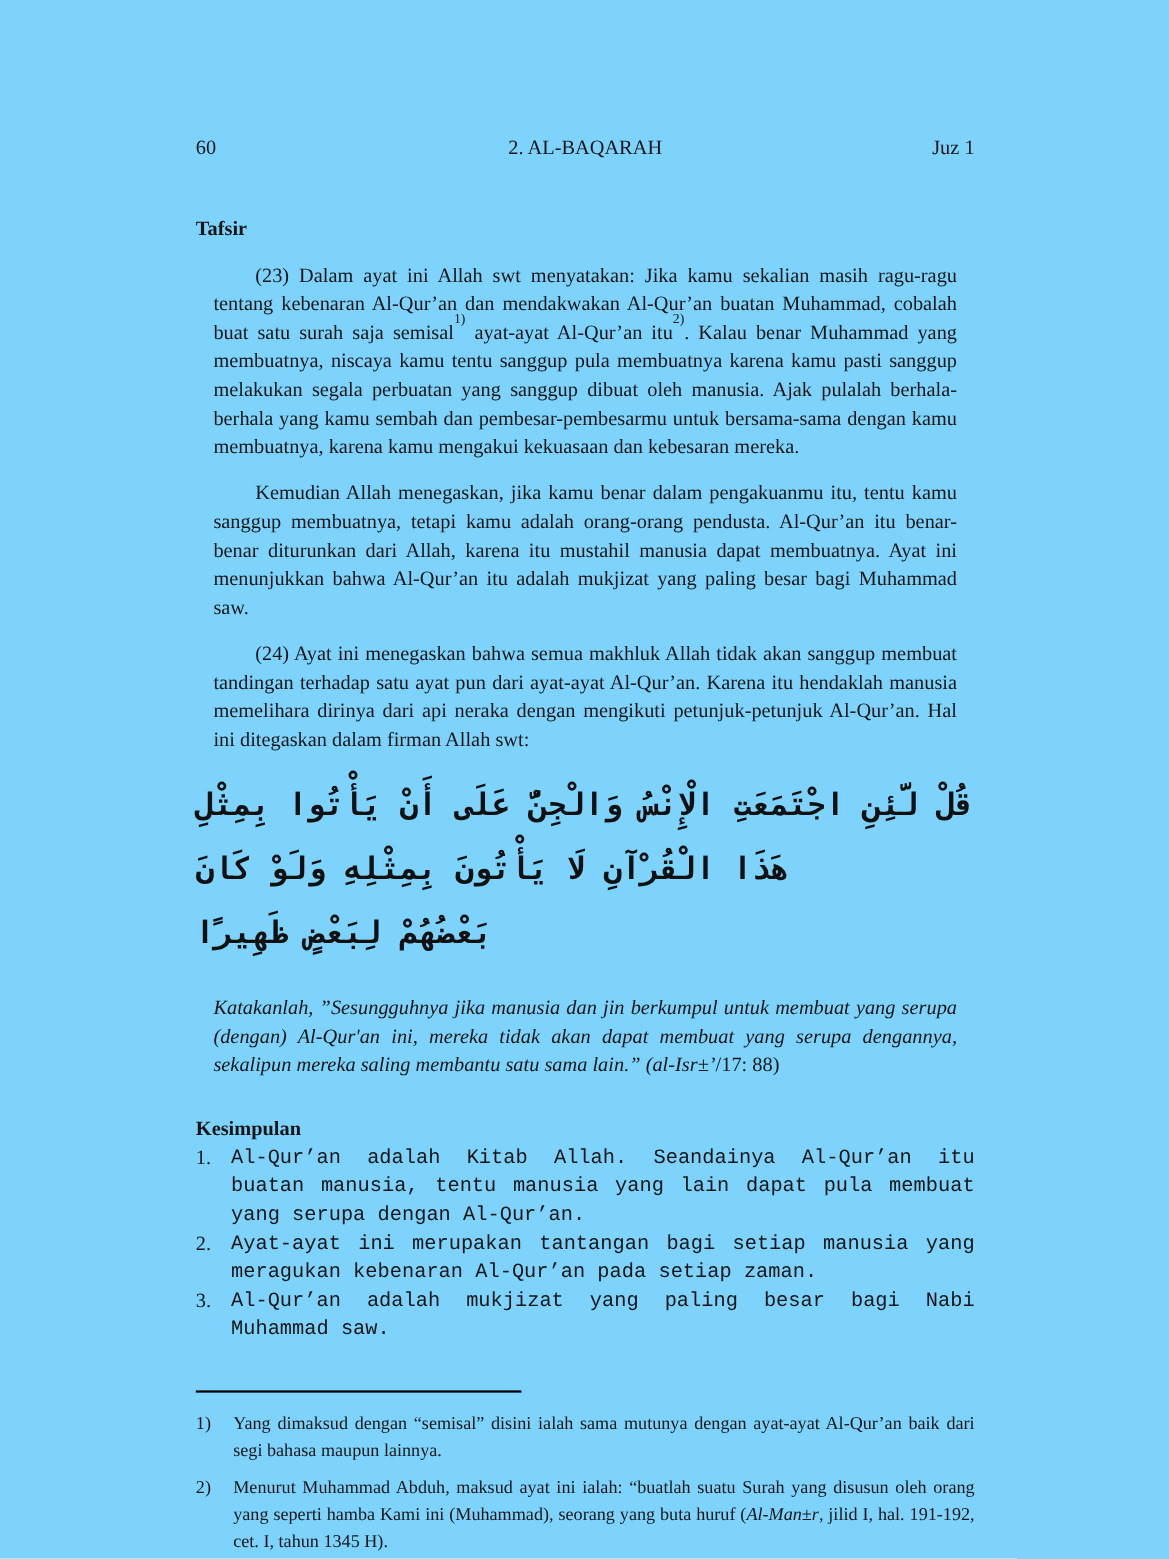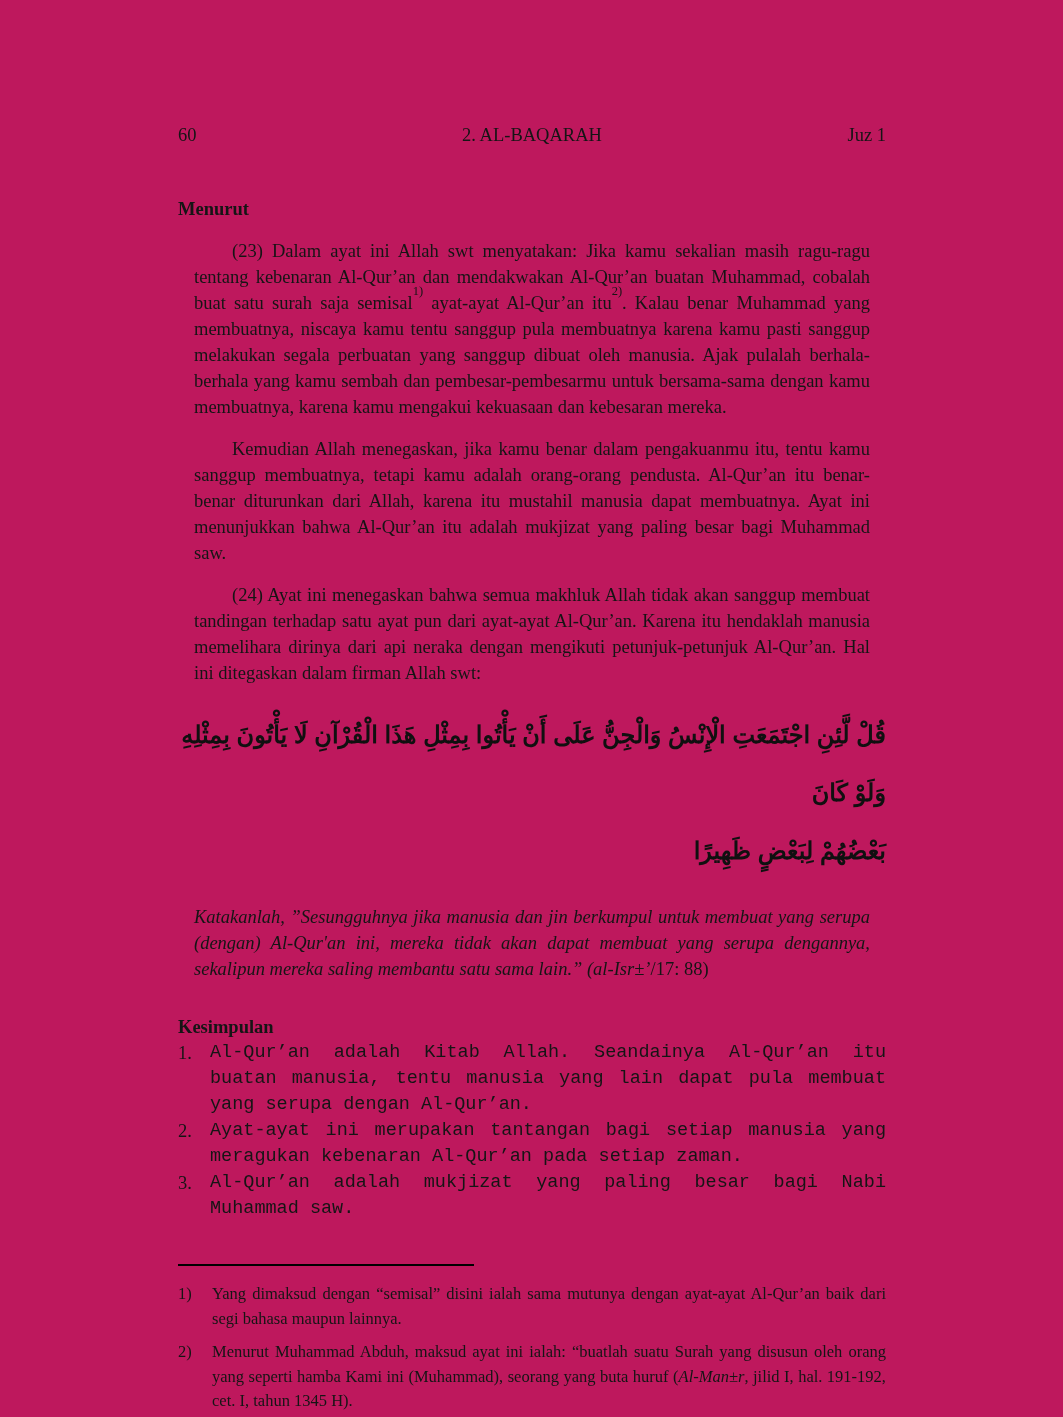--- a/index.html
+++ b/index.html
@@ -5,21 +5,21 @@
   html, body {
     margin: 0;
     padding: 0;
     background: #ffffff;
   }
   .page {
     position: relative;
     width: 1063px;
     height: 1417px;
     margin: 0 auto;
-    background: #be185d;
+    background: #7dd3fc;
     color: #151515;
     padding: 74px 177px 40px 178px;
     box-sizing: border-box;
     font-family: "Liberation Serif", "DejaVu Serif", serif;
     font-size: 18.5px;
     line-height: 26px;
     overflow: hidden;
   }
   .page-header {
     display: grid;
@@ -50,24 +50,24 @@
 
   .fnref {
     font-size: 12.5px;
     line-height: 0;
     position: relative;
     top: -7px;
   }
 
   .arabic {
     direction: rtl;
-    text-align: right;
-    font-family: Liberation Sans, sans-serif;
+    text-align: left;
+    font-family: Liberation Mono, monospace;
     font-weight: bold;
-    font-size: 24px;
+    font-size: 28px;
     line-height: 58px;
     margin: 20px 0 24px 0;
     color: #101010;
   }
 
   .italic  { font-style: italic; }
   .upright { font-style: normal; }
 
   .list {
     margin: 0;
@@ -113,21 +113,21 @@
 <body>
 
 <div class="page">
 
   <div class="page-header">
     <span class="hdr-left">60</span>
     <span class="hdr-center">2. AL-BAQARAH</span>
     <span class="hdr-right">Juz 1</span>
   </div>
 
-  <div class="heading">Menurut</div>
+  <div class="heading">Tafsir</div>
 
   <p class="para"><span>(23) Dalam ayat ini Allah swt menyatakan: Jika kamu sekalian masih ragu-ragu tentang kebenaran Al-Qur’an dan mendakwakan Al-Qur’an buatan Muhammad, cobalah buat satu surah saja semisal</span><sup class="fnref">1)</sup><span> ayat-ayat Al-Qur’an itu</span><sup class="fnref">2)</sup><span>. Kalau benar Muhammad yang membuatnya, niscaya kamu tentu sanggup pula membuatnya karena kamu pasti sanggup melakukan segala perbuatan yang sanggup dibuat oleh manusia. Ajak pulalah berhala-berhala yang kamu sembah dan pembesar-pembesarmu untuk bersama-sama dengan kamu membuatnya, karena kamu mengakui kekuasaan dan kebesaran mereka.</span></p>
 
   <p class="para">Kemudian Allah menegaskan, jika kamu benar dalam pengakuanmu itu, tentu kamu sanggup membuatnya, tetapi kamu adalah orang-orang pendusta. Al-Qur’an itu benar-benar diturunkan dari Allah, karena itu mustahil manusia dapat membuatnya. Ayat ini menunjukkan bahwa Al-Qur’an itu adalah mukjizat yang paling besar bagi Muhammad saw.</p>
 
   <p class="para">(24) Ayat ini menegaskan bahwa semua makhluk Allah tidak akan sanggup membuat tandingan terhadap satu ayat pun dari ayat-ayat Al-Qur’an. Karena itu hendaklah manusia memelihara dirinya dari api neraka dengan mengikuti petunjuk-petunjuk Al-Qur’an. Hal ini ditegaskan dalam firman Allah swt:</p>
 
   <div class="arabic">
     <div class="arabic-line">قُلْ لَّئِنِ اجْتَمَعَتِ الْإِنْسُ وَالْجِنُّ عَلَى أَنْ يَأْتُوا بِمِثْلِ هَذَا الْقُرْآنِ لَا يَأْتُونَ بِمِثْلِهِ وَلَوْ كَانَ</div>
     <div class="arabic-line">بَعْضُهُمْ لِبَعْضٍ ظَهِيرًا</div>

